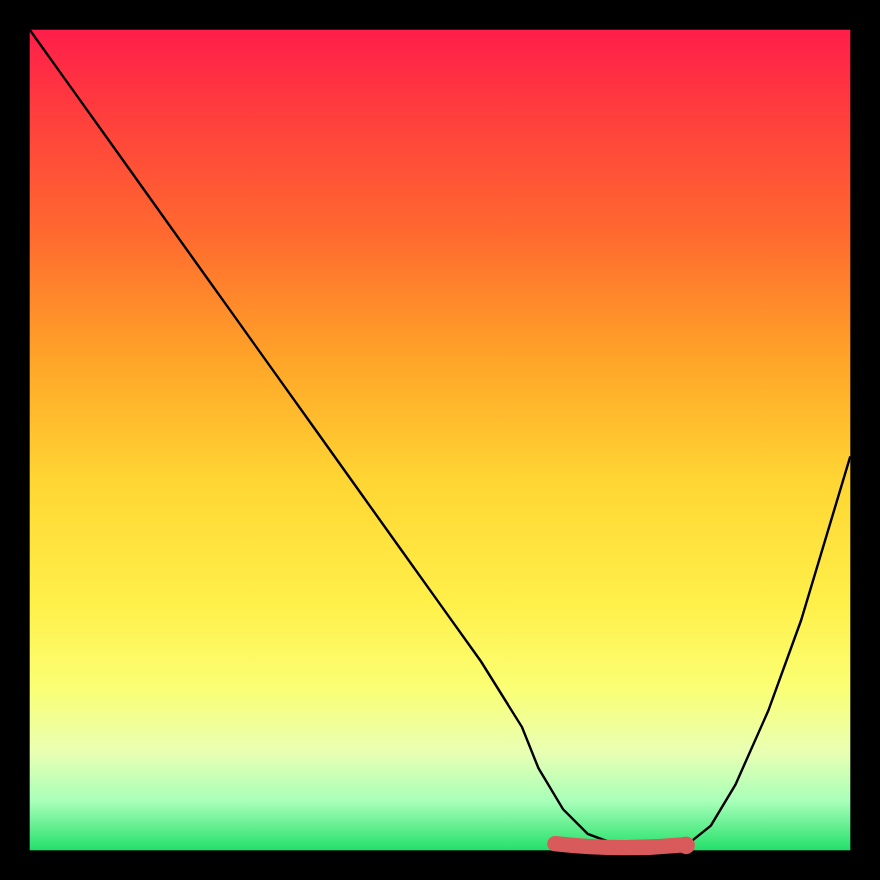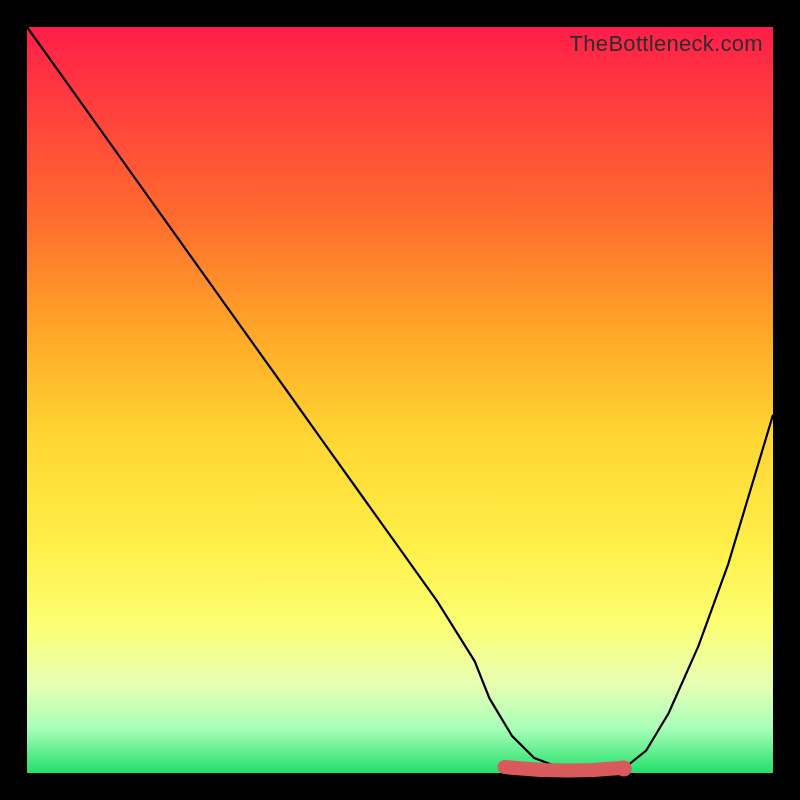--- a/index.html
+++ b/index.html
@@ -68,21 +68,20 @@
   .marker-dot {
     fill: #d85a5a;
   }
 </style>
 </head>
 <body>
 
 <div class="frame">
   <div class="plot-area">
 
-    <div class="watermark">TheBottleneck.com</div>
 
     <svg class="curve" viewBox="0 0 746 746" preserveAspectRatio="none">
       <path class="curve-path" d="M0.0 0.0 L37.3 52.2 L74.6 104.4 L111.9 156.7 L149.2 208.9 L186.5 261.1 L223.8 313.3 L261.1 365.5 L298.4 417.8 L335.7 470.0 L373.0 522.2 L410.3 574.4 L447.6 634.1 L462.5 671.4 L484.9 708.7 L507.3 731.1 L537.1 742.3 L559.5 743.8 L581.9 743.8 L596.8 741.5 L619.2 723.6 L641.6 686.3 L671.4 619.2 L701.2 537.1 L746.0 387.9"></path>
       <path class="marker-path" d="M477.4 740.0 Q537.1 746.7 596.8 740.8"></path>
       <circle class="marker-dot" r="8" cx="596.8" cy="741.5"></circle>
     </svg>
 
   </div>
 </div>
 

